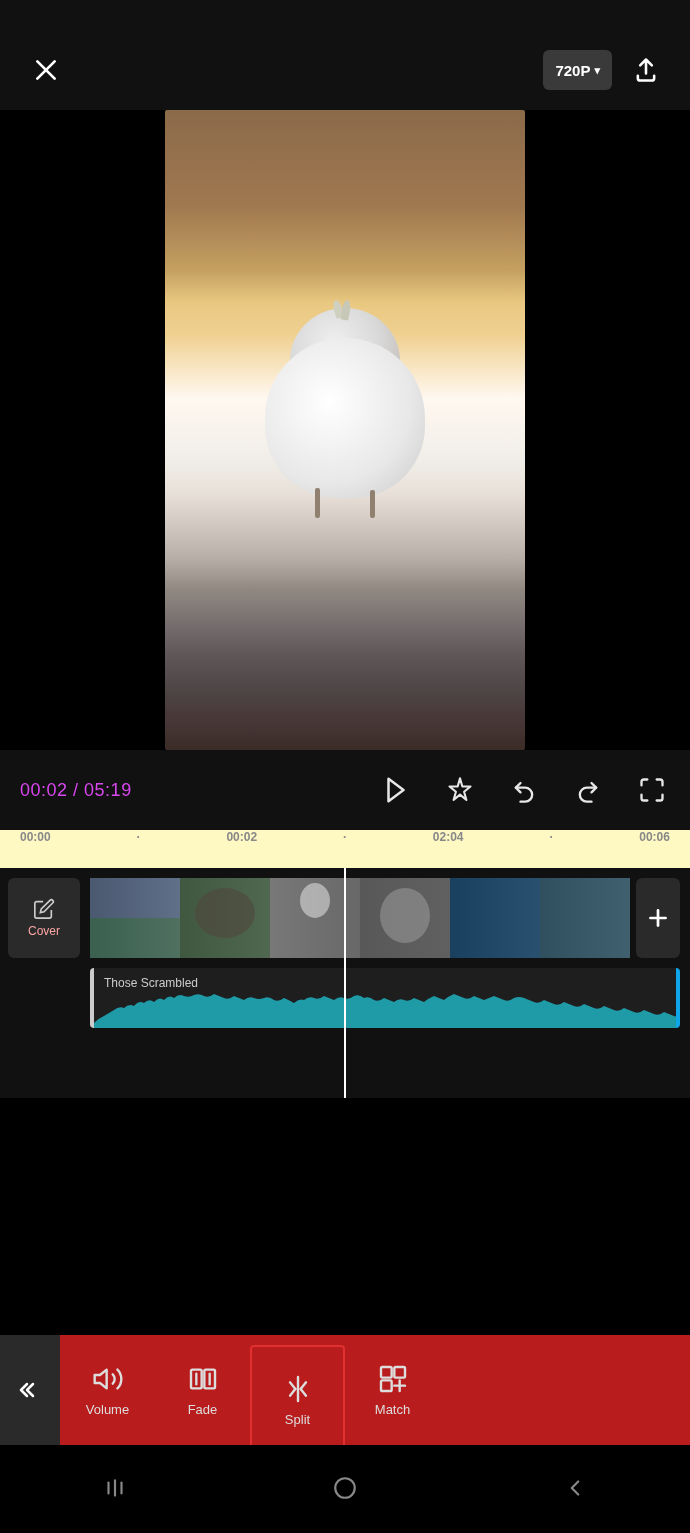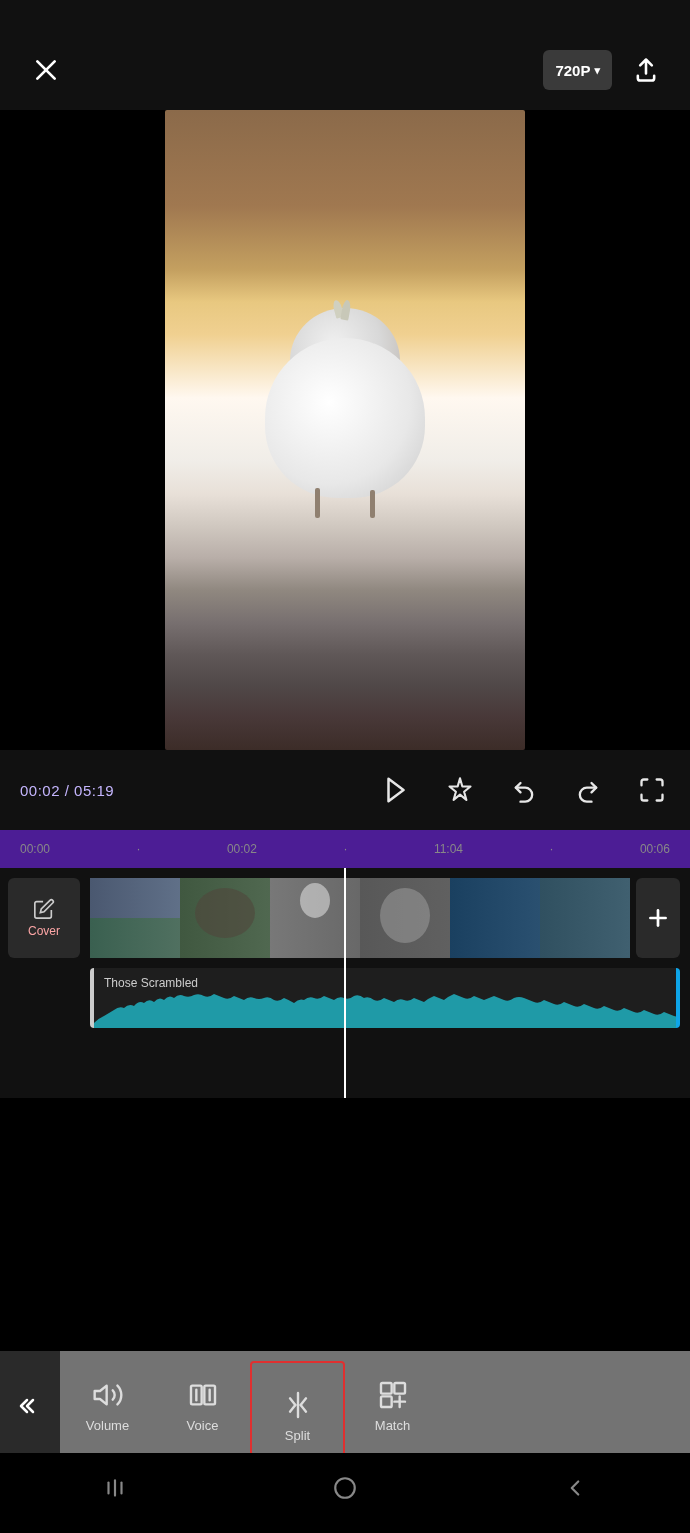--- a/index.html
+++ b/index.html
@@ -183,48 +183,48 @@
       top: 750px;
       left: 0; right: 0;
       height: 80px;
       background: #111;
       display: flex;
       align-items: center;
       justify-content: space-between;
       padding: 0 20px;
     }
     .time-display {
-      font-size: 15px;
+      font-size: 18px;
       font-weight: 500;
-      color: #c4b5fd;
+      color: #d946ef;
       letter-spacing: 0.5px;
     }
     .playback-controls {
       display: flex;
       align-items: center;
       gap: 28px;
     }
     .ctrl-btn {
       width: 36px; height: 36px;
       display: flex; align-items: center; justify-content: center;
       cursor: pointer;
       opacity: 0.9;
     }
 
     
     .timecode-ruler {
       position: absolute;
       top: 830px;
       left: 0; right: 0;
       height: 38px;
-      background: #4c1d95;
-      display: flex;
-      align-items: center;
+      background: #fef9c3;
+      display: flex;
       padding: 0 10px;
       overflow: hidden;
+      font-weight: bold;
     }
     .ruler-marks {
       display: flex;
       width: 100%;
       justify-content: space-between;
       font-size: 12px;
       color: #888;
       padding: 0 10px;
     }
 
@@ -328,24 +328,24 @@
       left: 10px;
       top: 8px;
       font-size: 12px;
       color: #ccc;
       z-index: 2;
     }
 
     
     .bottom-toolbar {
       position: absolute;
-      bottom: 72px;
+      bottom: 88px;
       left: 0; right: 0;
       height: 110px;
-      background: #737373;
+      background: #b91c1c;
       display: flex;
       align-items: center;
       overflow: hidden;
     }
     .toolbar-back-btn {
       width: 60px;
       height: 100%;
       background: #2a2a2a;
       display: flex;
       align-items: center;
@@ -484,21 +484,21 @@
     </div>
   </div>
 </div>
 
 <div class="timecode-ruler">
   <div class="ruler-marks">
     <span>00:00</span>
     <span>·</span>
     <span>00:02</span>
     <span>·</span>
-    <span>11:04</span>
+    <span>02:04</span>
     <span>·</span>
     <span>00:06</span>
   </div>
 </div>
 
 <div class="timeline-area">
 
   <div class="playhead"></div>
 
   <div class="cover-track">
@@ -564,21 +564,21 @@
 
     <div class="toolbar-item">
       <div class="toolbar-item-icon">
         <svg viewBox="0 0 24 24" width="32" height="32" fill="none" stroke="#ddd" stroke-width="1.8" stroke-linecap="round">
           <rect x="3" y="5" width="8" height="14" rx="1" fill="none"></rect>
           <rect x="13" y="5" width="8" height="14" rx="1" fill="none"></rect>
           <line x1="7" y1="8" x2="7" y2="16"></line>
           <line x1="17" y1="8" x2="17" y2="16"></line>
         </svg>
       </div>
-      <span class="toolbar-item-label">Voice</span>
+      <span class="toolbar-item-label">Fade</span>
     </div>
 
     <div class="toolbar-item active">
       <div class="toolbar-item-icon">
         <svg viewBox="0 0 24 24" width="32" height="32" fill="none" stroke="#ddd" stroke-width="1.8" stroke-linecap="round">
           <line x1="12" y1="3" x2="12" y2="21"></line>
           <line x1="6" y1="7" x2="10" y2="12"></line>
           <line x1="6" y1="17" x2="10" y2="12"></line>
           <line x1="18" y1="7" x2="14" y2="12"></line>
           <line x1="18" y1="17" x2="14" y2="12"></line>

